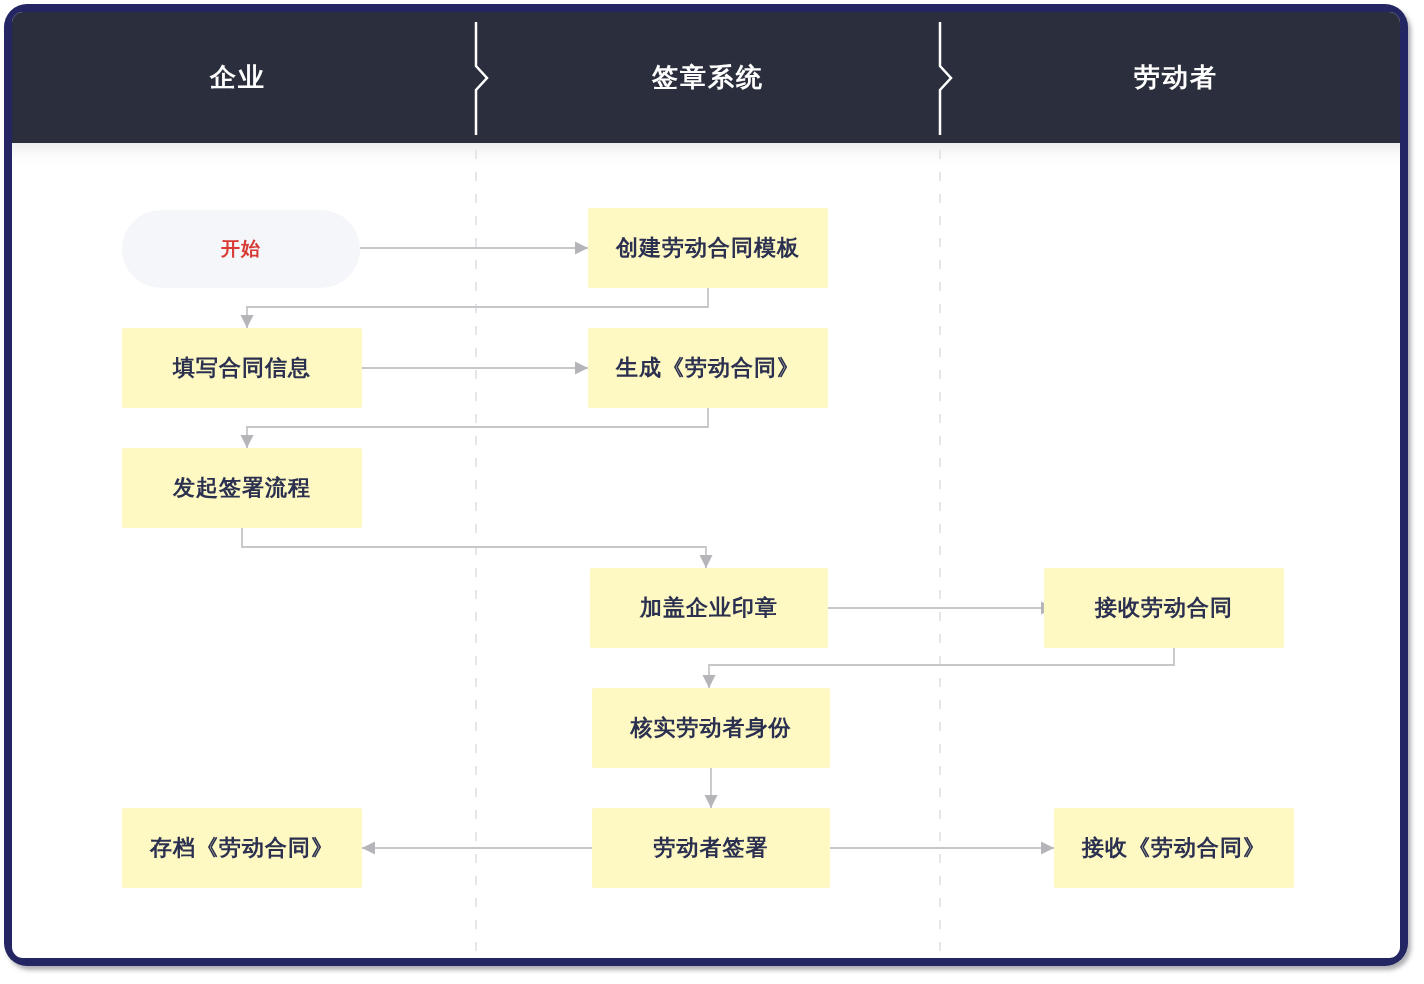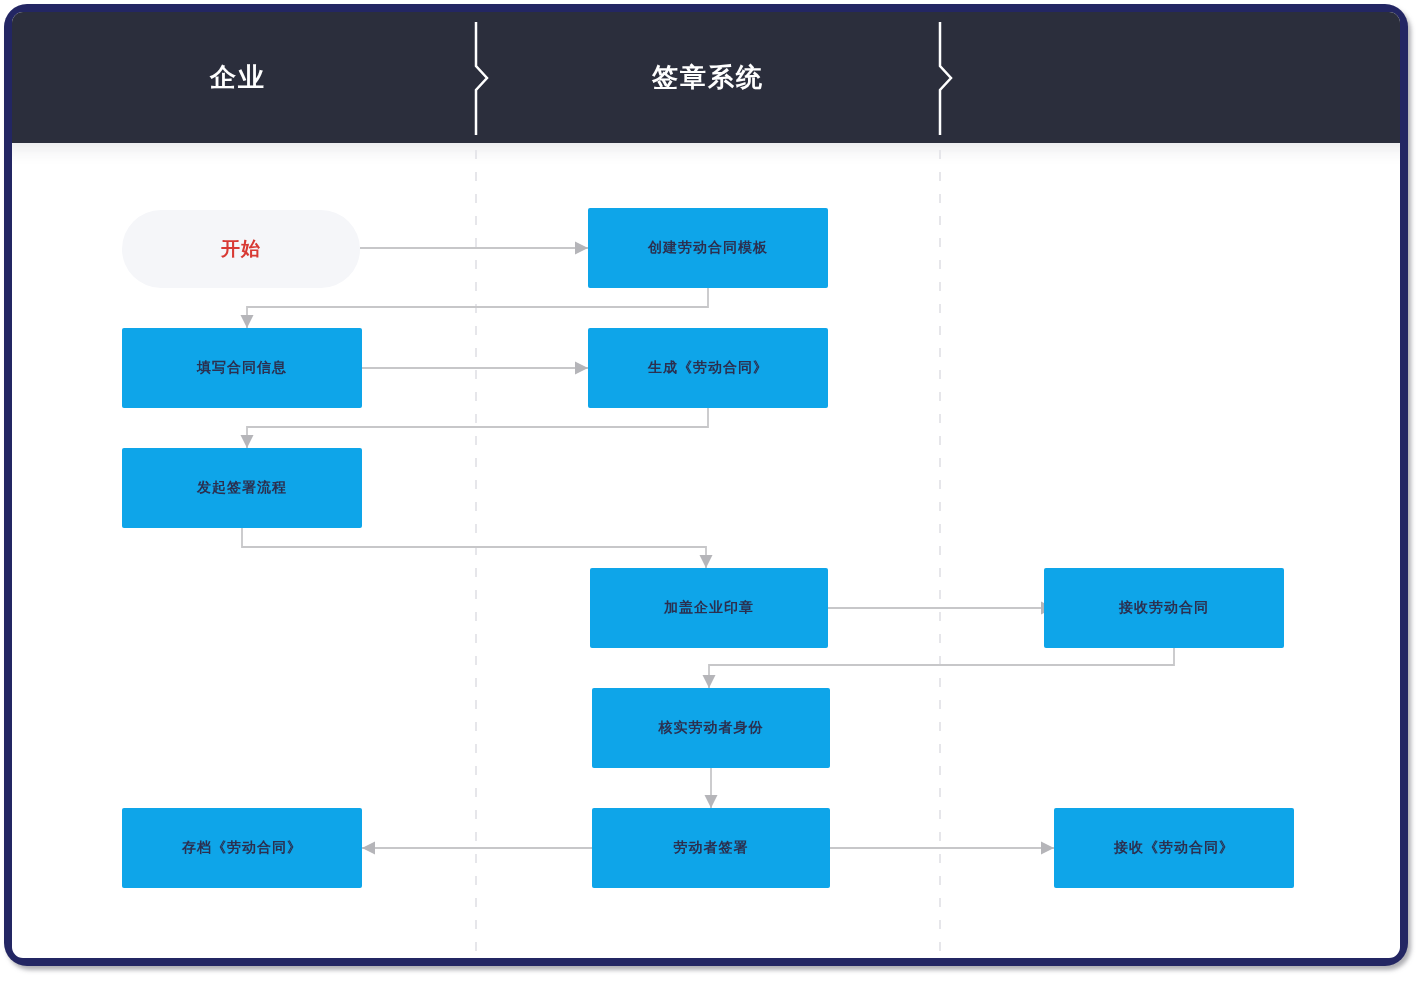--- a/index.html
+++ b/index.html
@@ -69,23 +69,23 @@
     top: 0;
     width: 1424px;
     height: 984px;
     pointer-events: none;
   }
   .node {
     position: absolute;
     display: flex;
     align-items: center;
     justify-content: center;
-    background: #0ea5e9;
+    background: #fef9c3;
     color: #2b3050;
-    font-size: 14px;
+    font-size: 22px;
     font-weight: 600;
     letter-spacing: 1px;
     box-sizing: border-box;
     border-radius: 2px;
   }
   .node.pill {
     border-radius: 40px;
     background: #f5f6f9;
     font-size: 19px;
     font-weight: bold;
@@ -94,20 +94,21 @@
 </head>
 <body>
 
 <div class="frame">
   <div class="inner">
     <div class="canvas">
 
       <div class="header">
         <div class="lane-title l1">企业</div>
         <div class="lane-title l2">签章系统</div>
+        <div class="lane-title l3">劳动者</div>
       </div>
 
       <svg class="overlay" id="overlay-svg" viewBox="0 0 1424 984">
           <line x1="476" x2="476" y1="150" y2="952" stroke="#e6e6ea" stroke-width="2" stroke-dasharray="9 13"></line>
           <line x1="940" x2="940" y1="150" y2="952" stroke="#e6e6ea" stroke-width="2" stroke-dasharray="9 13"></line>
           <polyline points="360,248 588,248" fill="none" stroke="#c7c7c9" stroke-width="1.8"></polyline>
           <polygon points="588,248 575,241.5 575,254.5" fill="#b5b5b9"></polygon>
           <polyline points="708,288 708,307 247,307 247,328" fill="none" stroke="#c7c7c9" stroke-width="1.8"></polyline>
           <polygon points="247,328 240.5,315 253.5,315" fill="#b5b5b9"></polygon>
           <polyline points="362,368 588,368" fill="none" stroke="#c7c7c9" stroke-width="1.8"></polyline>

